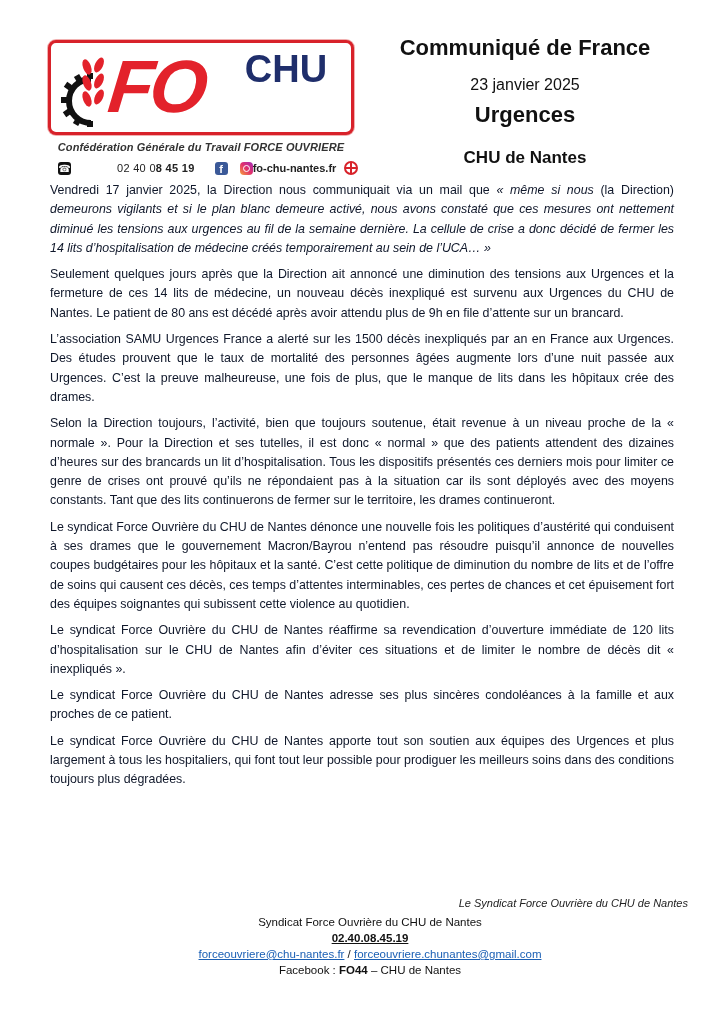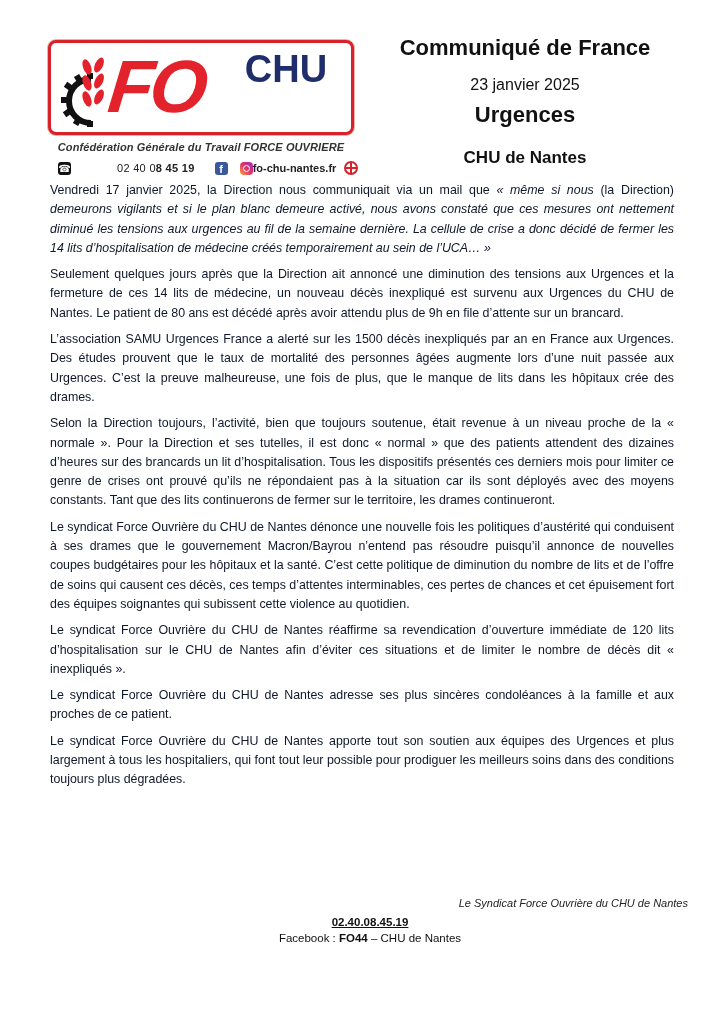--- a/index.html
+++ b/index.html
@@ -115,15 +115,17 @@
   <p>Selon la Direction toujours, l’activité, bien que toujours soutenue, était revenue à un niveau proche de la « normale ». Pour la Direction et ses tutelles, il est donc « normal » que des patients attendent des dizaines d’heures sur des brancards un lit d’hospitalisation. Tous les dispositifs présentés ces derniers mois pour limiter ce genre de crises ont prouvé qu’ils ne répondaient pas à la situation car ils sont déployés avec des moyens constants. Tant que des lits continuerons de fermer sur le territoire, les drames continueront.</p>
   <p>Le syndicat Force Ouvrière du CHU de Nantes dénonce une nouvelle fois les politiques d’austérité qui conduisent à ses drames que le gouvernement Macron/Bayrou n’entend pas résoudre puisqu’il annonce de nouvelles coupes budgétaires pour les hôpitaux et la santé. C’est cette politique de diminution du nombre de lits et de l’offre de soins qui causent ces décès, ces temps d’attentes interminables, ces pertes de chances et cet épuisement fort des équipes soignantes qui subissent cette violence au quotidien.</p>
   <p>Le syndicat Force Ouvrière du CHU de Nantes réaffirme sa revendication d’ouverture immédiate de 120 lits d’hospitalisation sur le CHU de Nantes afin d’éviter ces situations et de limiter le nombre de décès dit « inexpliqués ».</p>
   <p>Le syndicat Force Ouvrière du CHU de Nantes adresse ses plus sincères condoléances à la famille et aux proches de ce patient.</p>
   <p>Le syndicat Force Ouvrière du CHU de Nantes apporte tout son soutien aux équipes des Urgences et plus largement à tous les hospitaliers, qui font tout leur possible pour prodiguer les meilleurs soins dans des conditions toujours plus dégradées.</p>
 </div>
 
 <div class="signature">Le Syndicat Force Ouvrière du CHU de Nantes</div>
 
 <div class="footer">
+  <div>Syndicat Force Ouvrière du CHU de Nantes</div>
   <div class="bold">02.40.08.45.19</div>
+  <div><a>forceouvriere@chu-nantes.fr</a><span> / </span><a>forceouvriere.chunantes@gmail.com</a></div>
   <div><span>Facebook : </span><b>FO44</b><span> – CHU de Nantes</span></div>
 </div>
 
 </body></html>

